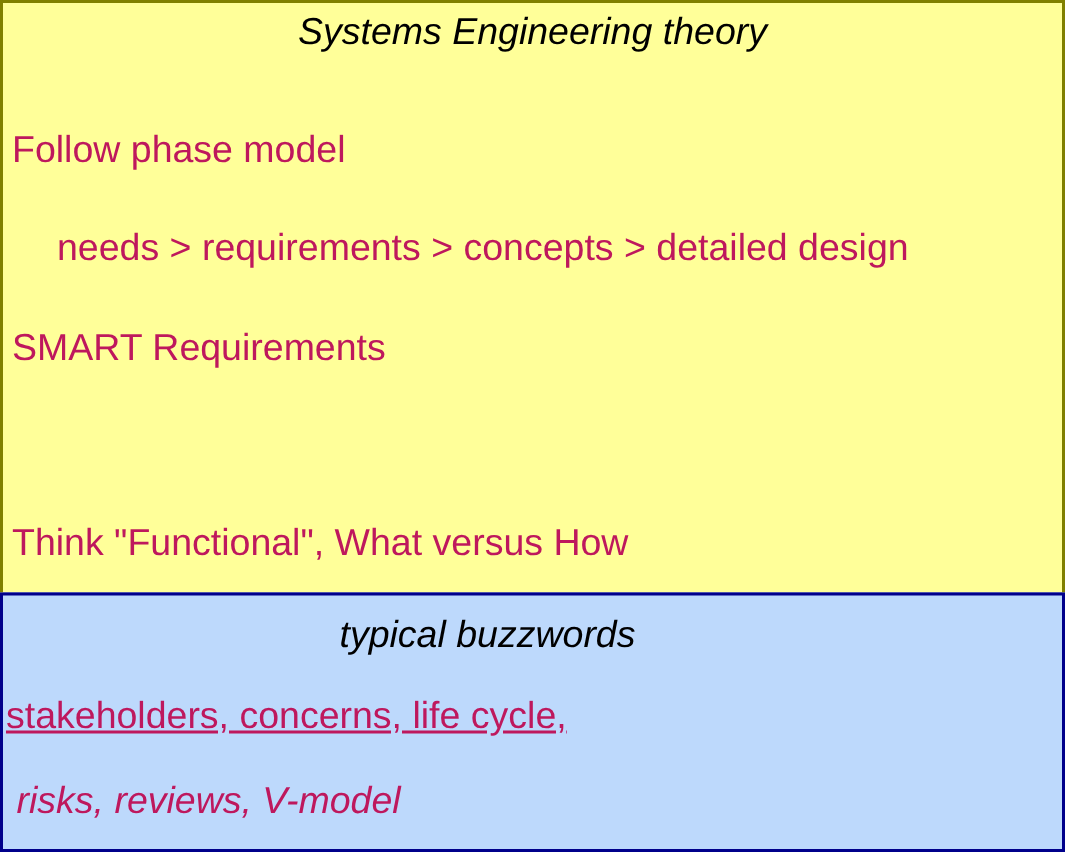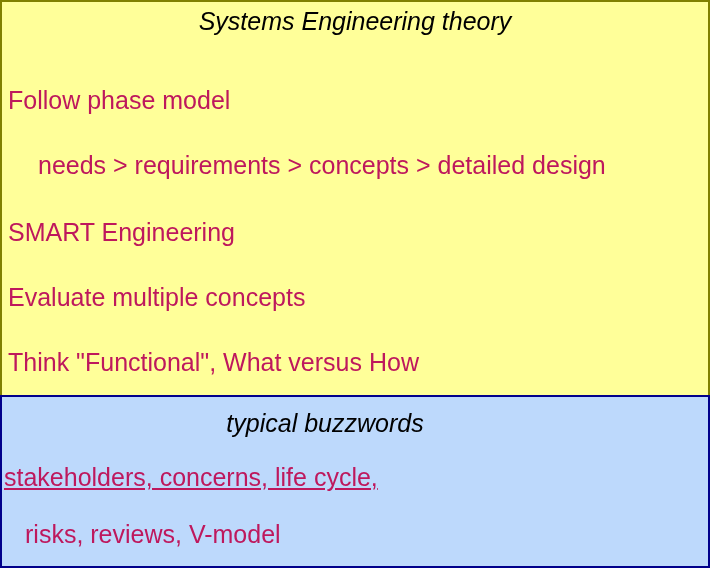--- a/index.html
+++ b/index.html
@@ -65,37 +65,36 @@
   
   .t-title   { position: absolute; left: 0;    top: 7px;  width: 706px; }
   .t-l1      { position: absolute; left: 6px;  top: 86px;  }
   .t-l2      { position: absolute; left: 36px; top: 151px; text-align: center; }
   .t-l3      { position: absolute; left: 6px;  top: 218px; }
   .t-l4      { position: absolute; left: 6px;  top: 283px; }
   .t-l5      { position: absolute; left: 6px;  top: 348px; }
 
   .b-title   { position: absolute; left: 0;    top: 14px;  width: 646px; }
   .b-l1      { position: absolute; left: 2px;  top: 68px; text-decoration: underline;  }
-  .b-l2      { position: absolute; left: 23px;  top: 125px; }
+  .b-l2      { position: absolute; left: 9px;  top: 125px; font-style: italic; }
 </style>
 </head>
 <body>
 
 <div id="slide">
 
   <section class="panel-theory">
     <div class="panel-title t-title">Systems Engineering theory</div>
 
     <div class="line t-l1">Follow phase model</div>
 
     <div class="line t-l2">needs &gt; requirements &gt; concepts &gt; detailed design</div>
 
-    <div class="line t-l3">SMART Engineering</div>
+    <div class="line t-l3">SMART Requirements</div>
 
-    <div class="line t-l4">Evaluate multiple concepts</div>
 
     <div class="line t-l5">Think "Functional", What versus How</div>
   </section>
 
   <section class="panel-buzz">
     <div class="panel-title b-title">typical buzzwords</div>
 
     <div class="line b-l1">stakeholders, concerns, life cycle,</div>
 
     <div class="line b-l2">risks, reviews, V-model</div>

